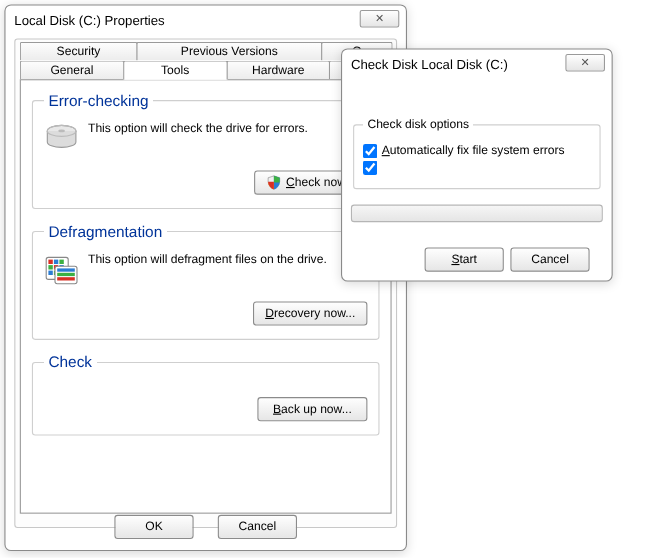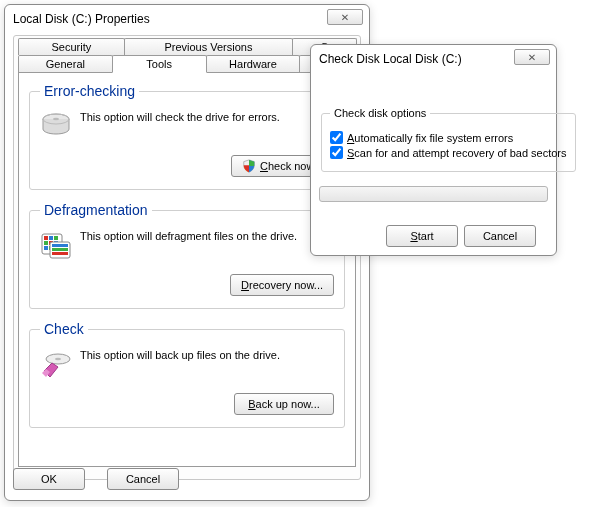--- a/index.html
+++ b/index.html
@@ -121,21 +121,21 @@
     background: linear-gradient(#fefefe,#e6e6e6);
     font-size: 11px;
     cursor: default;
   }
   .win-btn .shield { width:14px; height:14px; margin-right:4px; }
   .btn-u { text-decoration: underline; text-underline-offset: 1px; }
   .bottom-buttons {
     position: absolute;
     left: 8px; right: 8px; bottom: 10px;
     display: flex;
-    justify-content: flex-start;
+    justify-content: center;
     gap: 22px;
   }
   .bottom-buttons .win-btn { min-width: 72px; }
   .win-btn.disabled { color: #9a9a9a; }
   
   .chkdsk {
     left: 310px;
     top: 44px;
     width: 247px;
     height: 212px;
@@ -143,21 +143,21 @@
   .chkdsk-body {
     position: absolute;
     left: 8px; right: 8px; top: 30px; bottom: 8px; margin-top: 32px;
   }
   .chkdsk-group {
     border: 1px solid #cfcfcf;
     border-radius: 3px;
     padding: 10px 8px 10px 8px;
   }
   .chkdsk-group legend { padding: 0 4px; font-size: 11px; }
-  .chk-row { display: flex; align-items: center; margin: 2px 0; font-size: 11px; white-space: nowrap; }
+  .chk-row { display: flex; align-items: flex-start; margin: 2px 0; font-size: 11px; white-space: nowrap; }
   .chk-row input { margin: 0 4px 0 0; }
   .pbar {
     margin-top: 14px;
     height: 16px;
     border: 1px solid #b5b5b5;
     border-radius: 3px;
     background: linear-gradient(#f6f6f6,#e5e5e5);
   }
   .chkdsk-buttons {
     position: absolute;
@@ -242,29 +242,20 @@
         </div>
         <div class="group-btn-row">
           <span class="win-btn">
             <span><span class="btn-u">D</span><span id="defrag-rest">recovery now...</span></span>
           </span>
         </div>
       </fieldset>
 
       <fieldset class="group">
         <legend>Check</legend>
-        <div class="group-row">
-          <svg class="backup-icon" viewBox="0 0 32 32">
-            <ellipse cx="18" cy="12" rx="12" ry="5" fill="#eee" stroke="#999"></ellipse>
-            <ellipse cx="18" cy="12" rx="3" ry="1.2" fill="#bbb"></ellipse>
-            <path d="M4 24l8-8 6 4-8 10z" fill="#d45ab3" stroke="#a03a8a"></path>
-            <path d="M2 26l4-4 4 3-4 5z" fill="#e88fd1"></path>
-          </svg>
-          <div class="desc">This option will back up files on the drive.</div>
-        </div>
         <div class="group-btn-row">
           <span class="win-btn">
             <span><span class="btn-u">B</span><span id="backup-rest">ack up now...</span></span>
           </span>
         </div>
       </fieldset>
 
     </div>
   </div>
 
@@ -287,21 +278,20 @@
   </div>
   <div class="chkdsk-body">
     <fieldset class="chkdsk-group">
       <legend>Check disk options</legend>
       <label class="chk-row">
         <input type="checkbox" id="cb-autofix" checked="" style="">
         <span><span class="btn-u">A</span><span id="autofix-rest">utomatically fix file system errors</span></span>
       </label>
       <label class="chk-row">
         <input type="checkbox" id="cb-scan" checked="" style="">
-        <span><span class="btn-u">S</span><span id="scan-rest">can for and attempt recovery of bad sectors</span></span>
       </label>
     </fieldset>
     <div class="pbar"></div>
     <div class="chkdsk-buttons">
       <span class="win-btn">
           <span><span class="btn-u">S</span><span id="start-rest">tart</span></span>
         </span>
       <span class="win-btn">
           <span>Cancel</span>
         </span>

